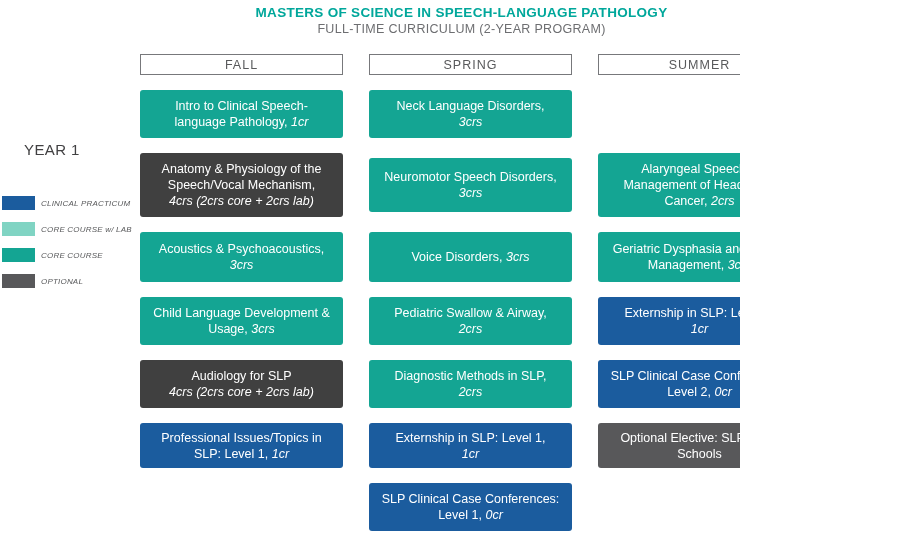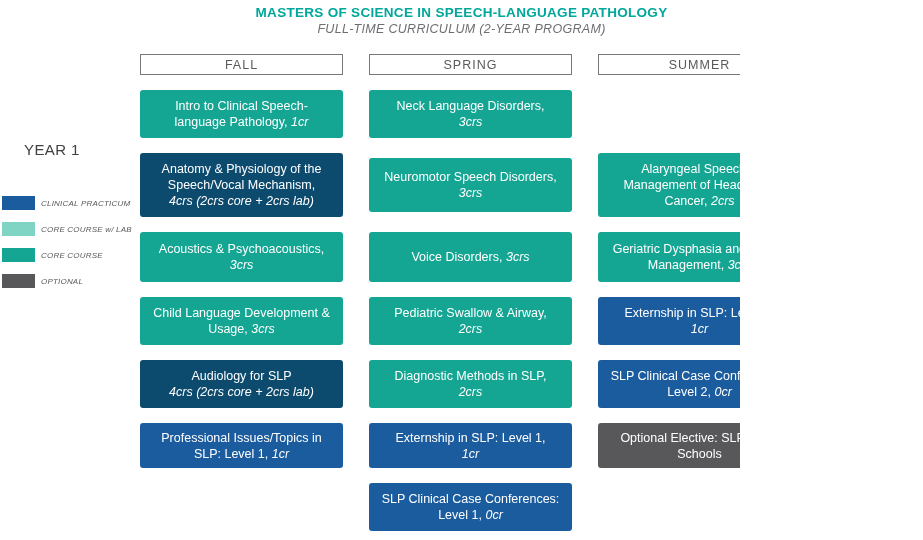--- a/index.html
+++ b/index.html
@@ -6,21 +6,21 @@
   .stage{
     position:relative;width:740px;height:540px;background:#ffffff;overflow:hidden;
     font-family:"Liberation Sans", sans-serif;
   }
   .page-title{
     position:absolute;left:0;top:5px;width:923px;text-align:center;
     font-size:13.5px;font-weight:bold;color:#00A79B;letter-spacing:.3px;
   }
   .page-subtitle{
     position:absolute;left:0;top:22px;width:923px;text-align:center;
-    font-size:12.5px;font-style:italic;color:#6D6E71;letter-spacing:.3px;
+    font-size:12.5px;color:#6D6E71;letter-spacing:.3px;
   }
   .year-label{
     position:absolute;left:24px;top:141px;font-size:15px;color:#414042;letter-spacing:.4px;
   }
   .legend{position:absolute;left:2px;top:196px;}
   .legend-item{display:flex;align-items:center;height:14px;margin-bottom:12px;}
   .swatch{width:33px;height:14px;margin-right:6px;flex:0 0 auto;}
   .legend-label{font-size:8px;color:#58595B;letter-spacing:.2px;white-space:nowrap;font-style:italic;}
   .sw-clinical{background:#1B5C9E;}
   .sw-lab{background:#80D4C3;}
@@ -39,21 +39,21 @@
     display:flex;align-items:center;justify-content:center;
     font-size:12.5px;letter-spacing:1px;
   }
   .card{
     border-radius:3px;color:#ffffff;
     display:flex;align-items:center;justify-content:center;
     text-align:center;padding:2px 10px;box-sizing:border-box;
     font-size:12.5px;line-height:16px;
   }
   .core{background:#14A593;}
-  .lab{background:#0c4a6e;}
+  .lab{background:#404040;}
   .clinical{background:#1B5C9E;}
   .optional{background:#58585A;}
   .short{align-self:center;height:54px;width:100%;}
   .cr{font-style:italic;}
   .cr.block{display:block;}
 </style>
 </head>
 <body>
 
 <div class="stage">

